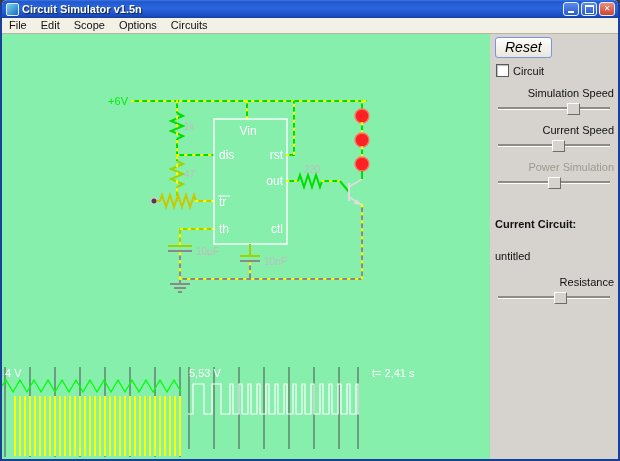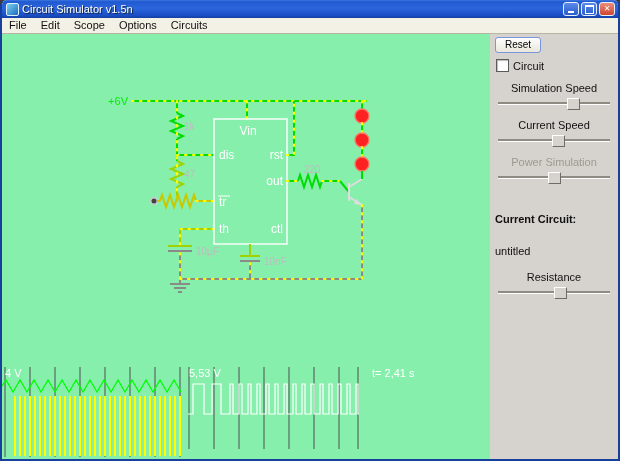--- a/index.html
+++ b/index.html
@@ -4,45 +4,45 @@
 <style>
   html,body{margin:0;padding:0;background:#3b3b3b;font-family:"Liberation Sans",sans-serif;}
   .window{width:620px;height:461px;box-sizing:border-box;border:2px solid #16409c;border-top:none;
           border-radius:6px 6px 2px 2px;overflow:hidden;background:#d6d3ce;display:flex;flex-direction:column;}
   
   .titlebar{height:18px;flex:0 0 18px;display:flex;align-items:center;padding:0 3px;
             background:linear-gradient(180deg,#3b77e0 0%,#2058cf 10%,#2c66dd 45%,#1b4ec6 85%,#123f9e 100%);
             border-radius:5px 5px 0 0;}
   .app-icon{width:11px;height:11px;margin:0 3px 0 1px;background:linear-gradient(135deg,#7fd4f0,#1a6abf);
             border:1px solid #dfeffc;border-radius:2px;flex:0 0 auto;}
-  .title{color:#fff;font-size:11px;font-weight:normal;text-shadow:1px 1px 1px #123;flex:1 1 auto;
+  .title{color:#fff;font-size:11px;font-weight:bold;text-shadow:1px 1px 1px #123;flex:1 1 auto;
          white-space:nowrap;overflow:hidden;}
   .winbtns{display:flex;gap:2px;}
   .wbtn{width:16px;height:14px;border-radius:3px;border:1px solid #e6eefc;box-sizing:border-box;
         display:flex;align-items:center;justify-content:center;color:#fff;font-size:8px;line-height:1;}
   .wbtn.min,.wbtn.max{background:linear-gradient(180deg,#5a8ae8,#2a5ccc);}
   .wbtn.close{background:linear-gradient(180deg,#e98e7c,#cf4530);}
   .glyph-min{width:6px;height:2px;background:#fff;margin-top:6px;}
   .glyph-max{width:7px;height:6px;border:1px solid #fff;border-top-width:2px;}
   
   .menubar{height:15px;flex:0 0 15px;background:#f3f1e6;border-bottom:1px solid #b9b5a4;
            display:flex;align-items:flex-start;font-size:11px;color:#111;}
   .menu-item{padding:0 7px;line-height:15px;}
   
   .content{flex:1 1 auto;display:flex;min-height:0;}
   .canvas{width:488px;flex:0 0 488px;background:#86efac;position:relative;}
   .canvas svg{display:block;}
   .panel{flex:1 1 auto;background:#d6d3ce;display:flex;flex-direction:column;font-size:11px;color:#111;
          padding:0 4px;box-sizing:border-box;}
-  .reset{align-self:flex-start;margin:3px 0 0 1px;font-family:"Liberation Sans",sans-serif;font-size:10px;
+  .reset{align-self:flex-start;margin:3px 0 0 1px;font-family:"Liberation Sans",sans-serif;font-size:14px;
          padding:1px 9px 2px;color:#000;background:linear-gradient(180deg,#fefefe,#e9e6da);
-         border:1px solid #7a96df;border-radius:3px;}
+         border:1px solid #7a96df;border-radius:3px;font-style:italic;}
   .row.stopped{display:flex;align-items:center;gap:4px;margin:6px 0 0 2px;}
   .checkbox{width:11px;height:11px;background:#fff;border:1px solid #5a5a5a;box-shadow:inset 1px 1px 1px #bbb;}
-  .plabel{text-align:center;margin-top:10px;}
+  .plabel{text-align:right;margin-top:10px;}
   .plabel.disabled{color:#9d9a90;}
   .slider{position:relative;height:12px;margin:3px 4px 0;}
   .slider .track{position:absolute;left:0;right:0;top:5px;height:2px;background:#8e8b82;border-bottom:1px solid #fff;}
   .slider .thumb{position:absolute;top:1px;width:11px;height:10px;background:#d6d3ce;
                  border-top:1px solid #fff;border-left:1px solid #fff;
                  border-right:1px solid #6f6c64;border-bottom:1px solid #6f6c64;}
   .site{margin:13px 0 0 1px;}
   .cclabel{margin:30px 0 0 1px;font-weight:bold;}
   .ccvalue{margin:20px 0 0 1px;}
   .plabel.res{margin-top:14px;}

